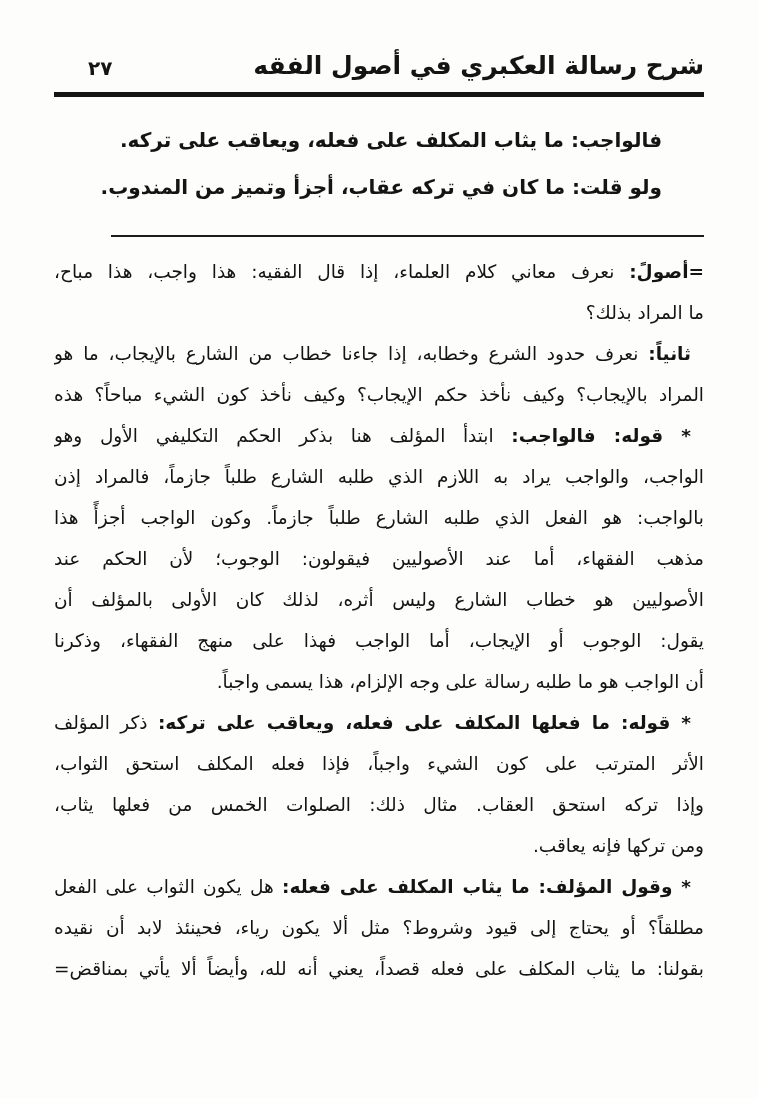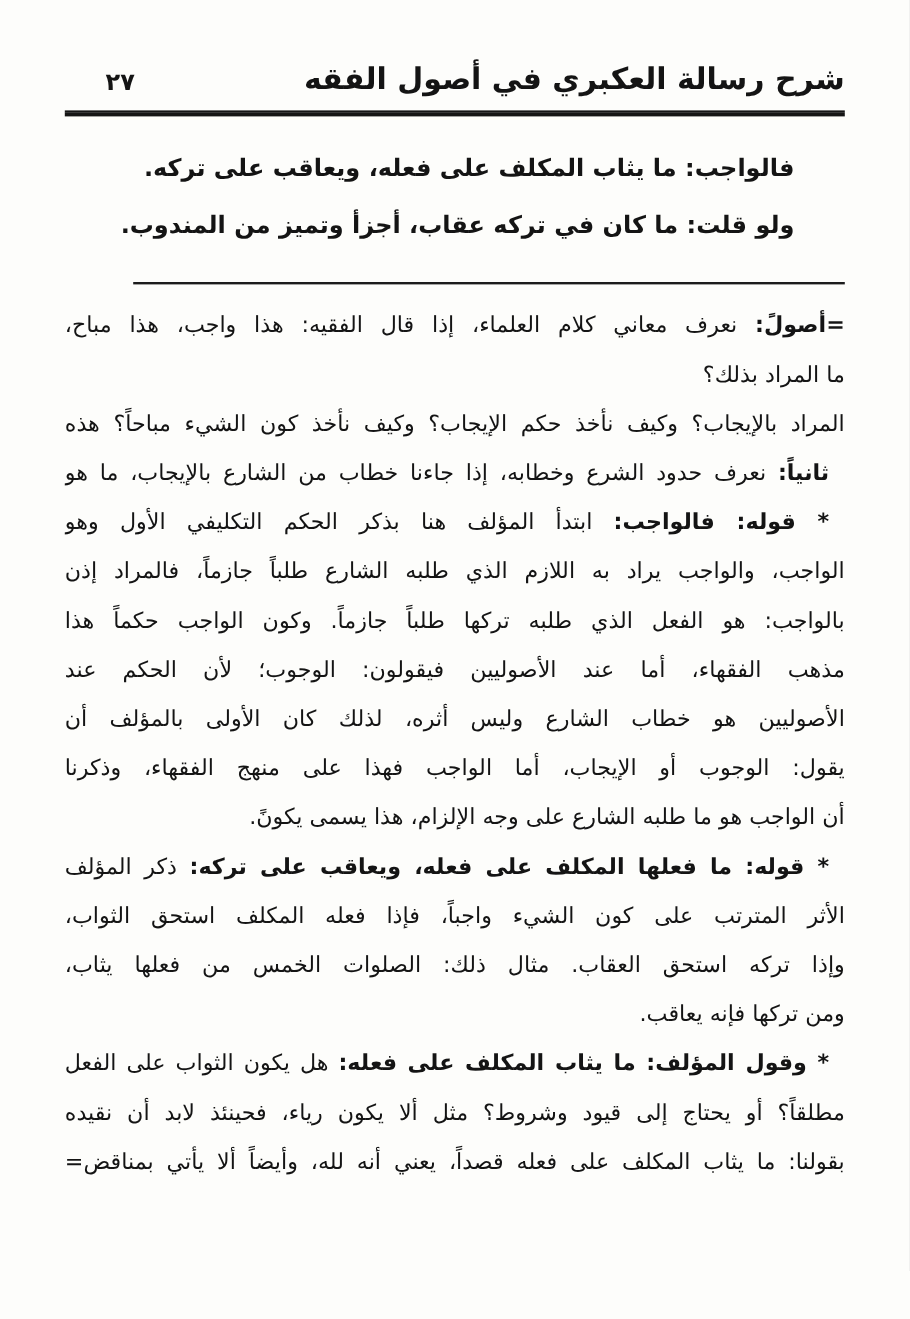--- a/index.html
+++ b/index.html
@@ -93,29 +93,29 @@
     <div class="matn">
       <div class="matn-line">فالواجب: ما يثاب المكلف على فعله، ويعاقب على تركه.</div>
       <div class="matn-line">ولو قلت: ما كان في تركه عقاب، أجزأ وتميز من المندوب.</div>
     </div>
 
     <div class="fn-rule"></div>
 
     <div class="commentary">
       <div class="cl"><span class="b">=أصولً:</span><span> نعرف معاني كلام العلماء، إذا قال الفقيه: هذا واجب، هذا مباح،</span></div>
       <div class="cl short"><span class="b"></span><span>ما المراد بذلك؟</span></div>
+      <div class="cl indent"><span class="b">ثانياً:</span><span> نعرف حدود الشرع وخطابه، إذا جاءنا خطاب من الشارع بالإيجاب، ما هو</span></div>
       <div class="cl"><span class="b"></span><span>المراد بالإيجاب؟ وكيف نأخذ حكم الإيجاب؟ وكيف نأخذ كون الشيء مباحاً؟ هذه</span></div>
-      <div class="cl indent"><span class="b">ثانياً:</span><span> نعرف حدود الشرع وخطابه، إذا جاءنا خطاب من الشارع بالإيجاب، ما هو</span></div>
       <div class="cl indent"><span class="b">* قوله: فالواجب:</span><span> ابتدأ المؤلف هنا بذكر الحكم التكليفي الأول وهو</span></div>
       <div class="cl"><span class="b"></span><span>الواجب، والواجب يراد به اللازم الذي طلبه الشارع طلباً جازماً، فالمراد إذن</span></div>
-      <div class="cl"><span class="b"></span><span>بالواجب: هو الفعل الذي طلبه تركها طلباً جازماً. وكون الواجب حكماً هذا</span></div>
+      <div class="cl"><span class="b"></span><span>بالواجب: هو الفعل الذي طلبه الشارع طلباً جازماً. وكون الواجب أجزأً هذا</span></div>
       <div class="cl"><span class="b"></span><span>مذهب الفقهاء، أما عند الأصوليين فيقولون: الوجوب؛ لأن الحكم عند</span></div>
       <div class="cl"><span class="b"></span><span>الأصوليين هو خطاب الشارع وليس أثره، لذلك كان الأولى بالمؤلف أن</span></div>
       <div class="cl"><span class="b"></span><span>يقول: الوجوب أو الإيجاب، أما الواجب فهذا على منهج الفقهاء، وذكرنا</span></div>
-      <div class="cl short"><span class="b"></span><span>أن الواجب هو ما طلبه الشارع على وجه الإلزام، هذا يسمى يكونً.</span></div>
+      <div class="cl short"><span class="b"></span><span>أن الواجب هو ما طلبه رسالة على وجه الإلزام، هذا يسمى واجباً.</span></div>
       <div class="cl indent"><span class="b">* قوله: ما فعلها المكلف على فعله، ويعاقب على تركه:</span><span> ذكر المؤلف</span></div>
       <div class="cl"><span class="b"></span><span>الأثر المترتب على كون الشيء واجباً، فإذا فعله المكلف استحق الثواب،</span></div>
       <div class="cl"><span class="b"></span><span>وإذا تركه استحق العقاب. مثال ذلك: الصلوات الخمس من فعلها يثاب،</span></div>
       <div class="cl short"><span class="b"></span><span>ومن تركها فإنه يعاقب.</span></div>
       <div class="cl indent"><span class="b">* وقول المؤلف: ما يثاب المكلف على فعله:</span><span> هل يكون الثواب على الفعل</span></div>
       <div class="cl"><span class="b"></span><span>مطلقاً؟ أو يحتاج إلى قيود وشروط؟ مثل ألا يكون رياء، فحينئذ لابد أن نقيده</span></div>
       <div class="cl"><span class="b"></span><span>بقولنا: ما يثاب المكلف على فعله قصداً، يعني أنه لله، وأيضاً ألا يأتي بمناقض=</span></div>
     </div>
 
   </div>

